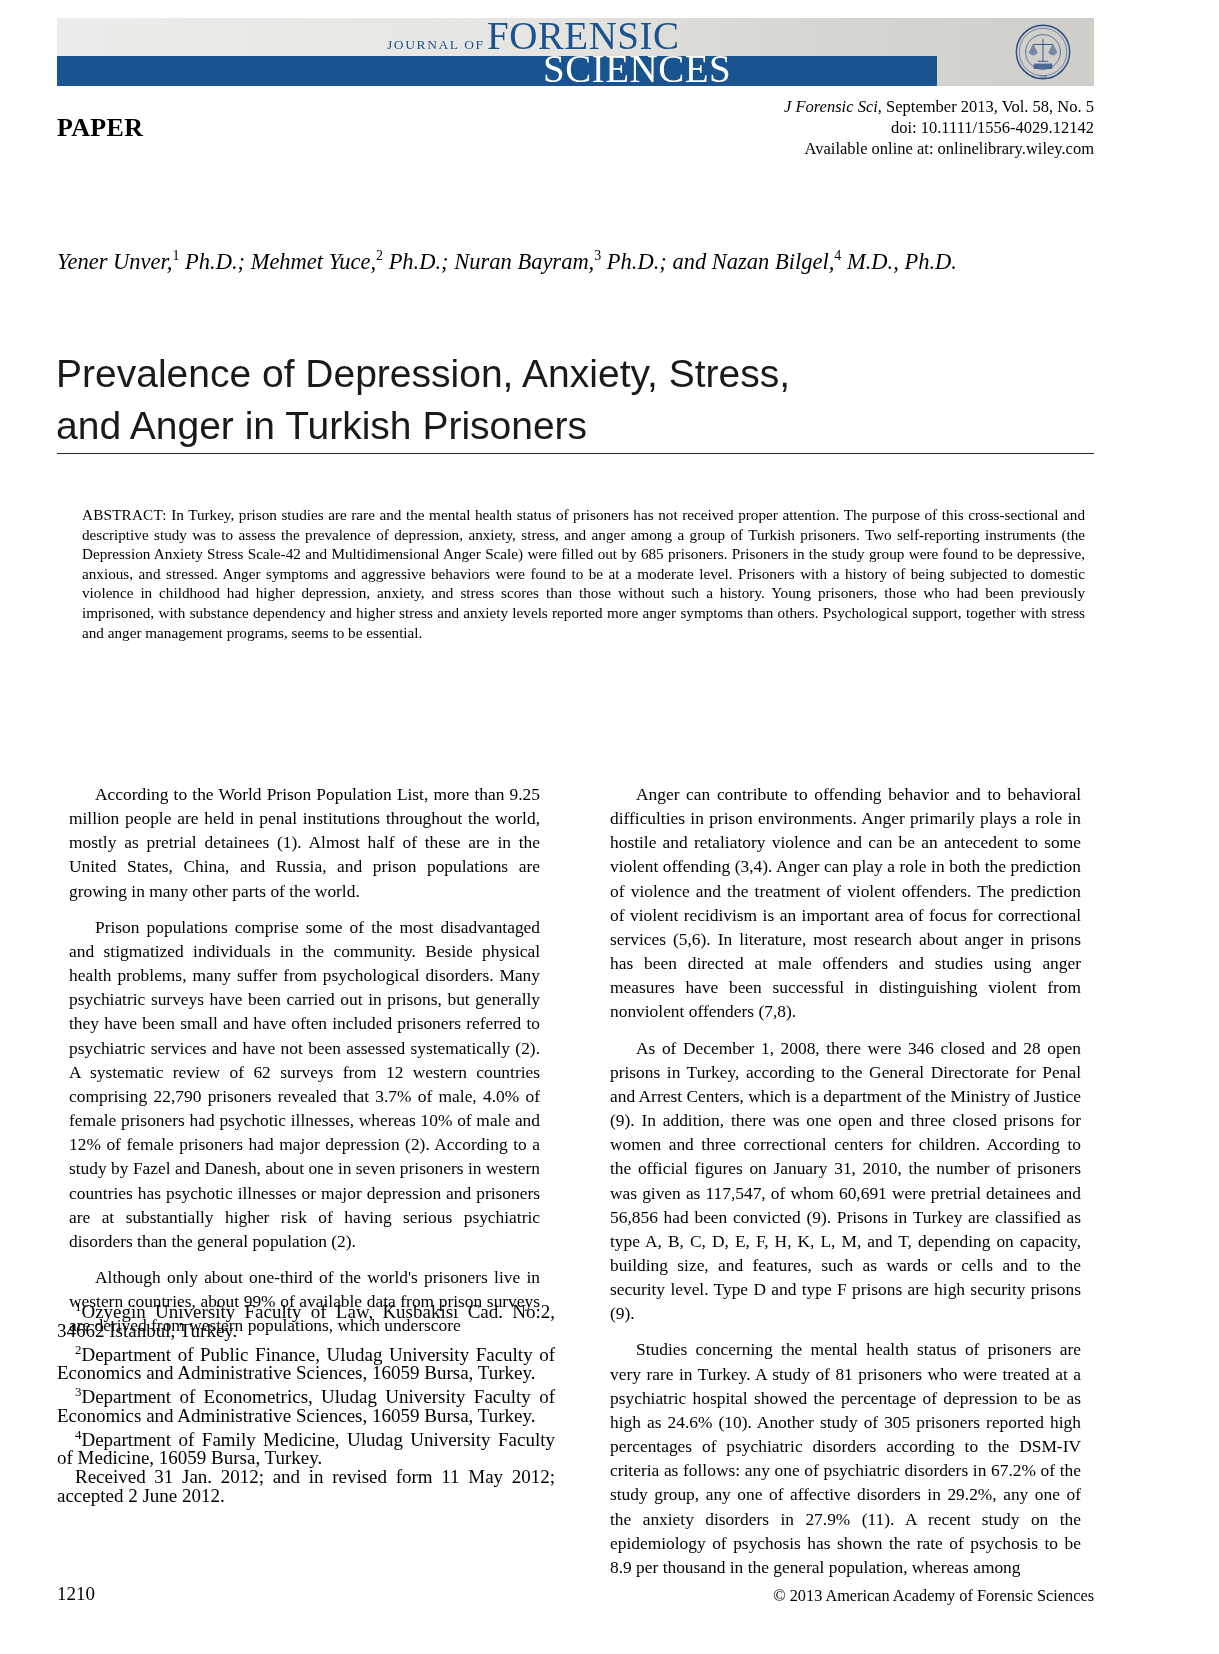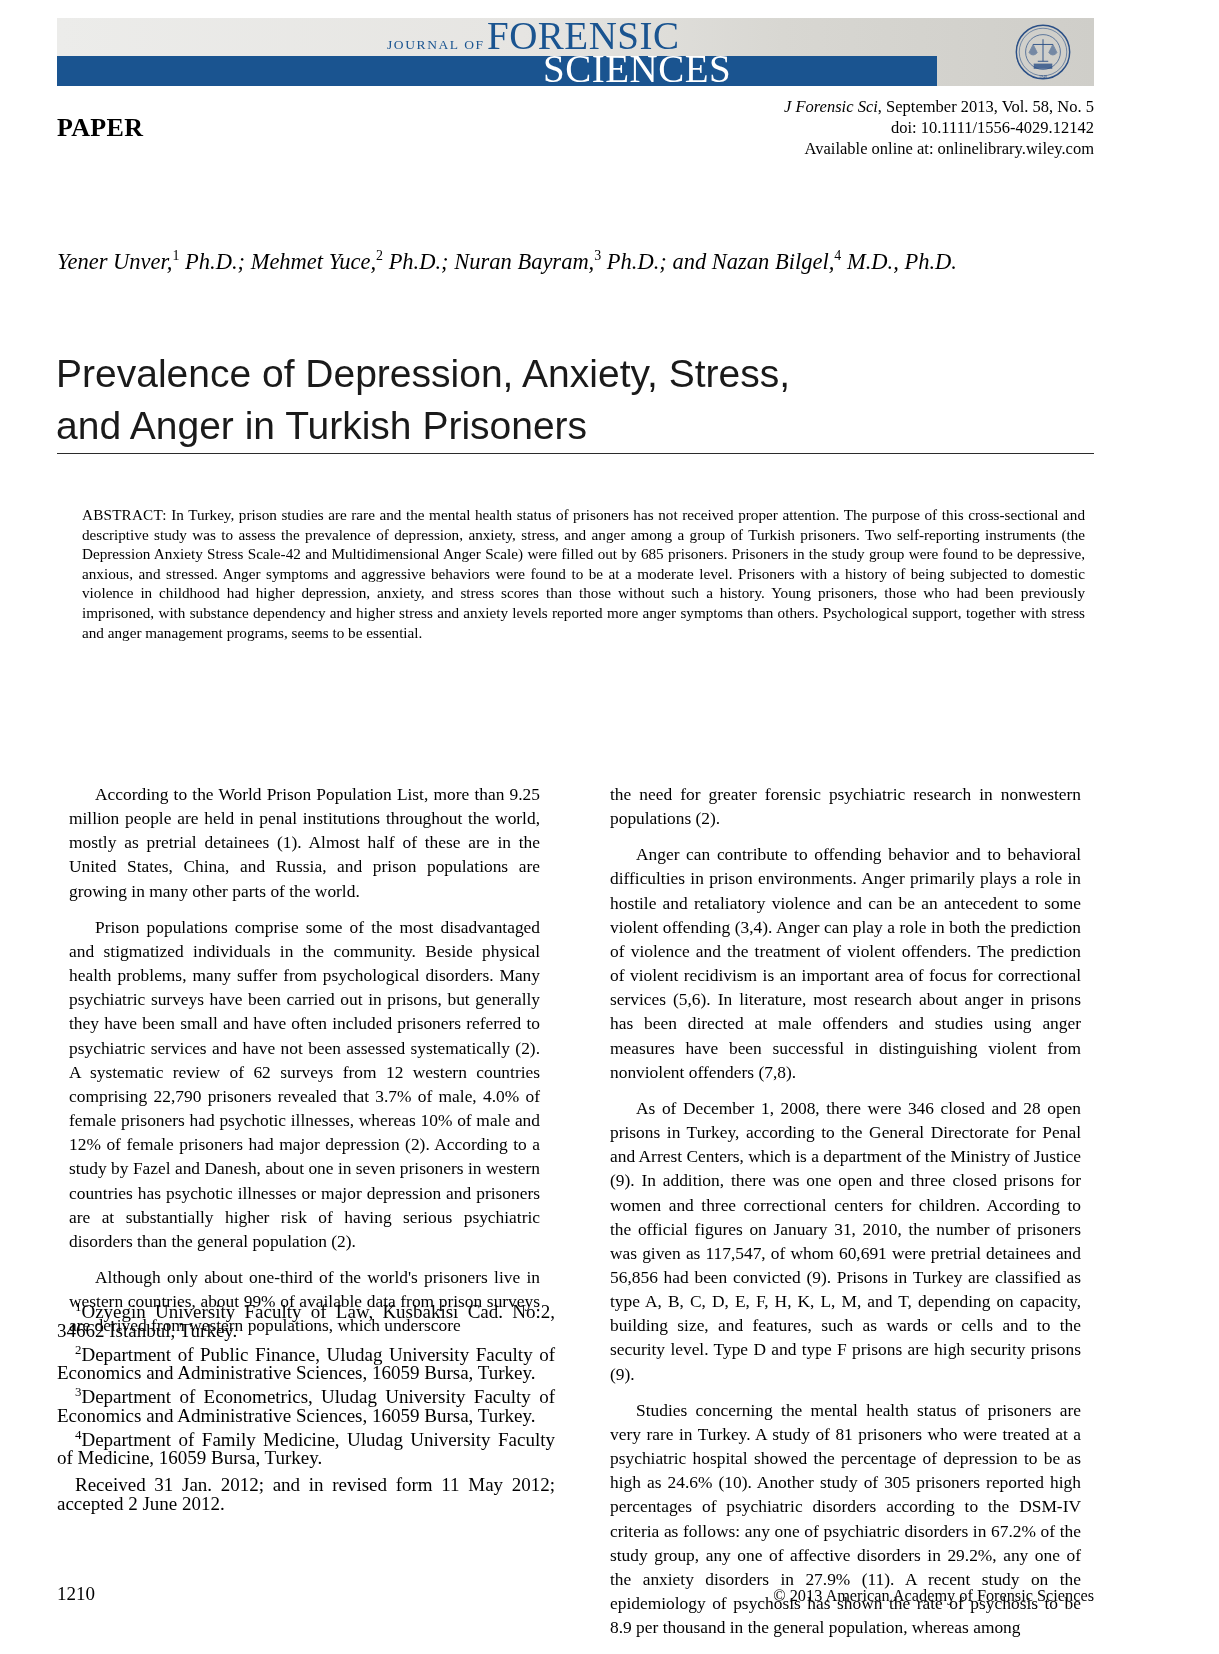--- a/index.html
+++ b/index.html
@@ -283,30 +283,29 @@
   </div>
 
 
   <div class="col col-left">
     <p>According to the World Prison Population List, more than 9.25 million people are held in penal institutions throughout the world, mostly as pretrial detainees (1). Almost half of these are in the United States, China, and Russia, and prison populations are growing in many other parts of the world.</p>
     <p>Prison populations comprise some of the most disadvantaged and stigmatized individuals in the community. Beside physical health problems, many suffer from psychological disorders. Many psychiatric surveys have been carried out in prisons, but generally they have been small and have often included prisoners referred to psychiatric services and have not been assessed systematically (2). A systematic review of 62 surveys from 12 western countries comprising 22,790 prisoners revealed that 3.7% of male, 4.0% of female prisoners had psychotic illnesses, whereas 10% of male and 12% of female prisoners had major depression (2). According to a study by Fazel and Danesh, about one in seven prisoners in western countries has psychotic illnesses or major depression and prisoners are at substantially higher risk of having serious psychiatric disorders than the general population (2).</p>
     <p>Although only about one-third of the world's prisoners live in western countries, about 99% of available data from prison surveys are derived from western populations, which underscore</p>
   </div>
 
   <div class="col col-right">
-    <p class="noindent">the need for greater forensic psychiatric research in nonwestern populations (2).</p>
     <p>Anger can contribute to offending behavior and to behavioral difficulties in prison environments. Anger primarily plays a role in hostile and retaliatory violence and can be an antecedent to some violent offending (3,4). Anger can play a role in both the prediction of violence and the treatment of violent offenders. The prediction of violent recidivism is an important area of focus for correctional services (5,6). In literature, most research about anger in prisons has been directed at male offenders and studies using anger measures have been successful in distinguishing violent from nonviolent offenders (7,8).</p>
     <p>As of December 1, 2008, there were 346 closed and 28 open prisons in Turkey, according to the General Directorate for Penal and Arrest Centers, which is a department of the Ministry of Justice (9). In addition, there was one open and three closed prisons for women and three correctional centers for children. According to the official figures on January 31, 2010, the number of prisoners was given as 117,547, of whom 60,691 were pretrial detainees and 56,856 had been convicted (9). Prisons in Turkey are classified as type A, B, C, D, E, F, H, K, L, M, and T, depending on capacity, building size, and features, such as wards or cells and to the security level. Type D and type F prisons are high security prisons (9).</p>
     <p>Studies concerning the mental health status of prisoners are very rare in Turkey. A study of 81 prisoners who were treated at a psychiatric hospital showed the percentage of depression to be as high as 24.6% (10). Another study of 305 prisoners reported high percentages of psychiatric disorders according to the DSM-IV criteria as follows: any one of psychiatric disorders in 67.2% of the study group, any one of affective disorders in 29.2%, any one of the anxiety disorders in 27.9% (11). A recent study on the epidemiology of psychosis has shown the rate of psychosis to be 8.9 per thousand in the general population, whereas among</p>
   </div>
 
   <div class="footnotes">
     <p><sup>1</sup><span>Ozyegin University Faculty of Law, Kusbakisi Cad. No:2, 34662 İstanbul, Turkey.</span></p>
     <p><sup>2</sup><span>Department of Public Finance, Uludag University Faculty of Economics and Administrative Sciences, 16059 Bursa, Turkey.</span></p>
     <p><sup>3</sup><span>Department of Econometrics, Uludag University Faculty of Economics and Administrative Sciences, 16059 Bursa, Turkey.</span></p>
     <p><sup>4</sup><span>Department of Family Medicine, Uludag University Faculty of Medicine, 16059 Bursa, Turkey.</span></p>
-    <p style="margin-top:8px;">Received 31 Jan. 2012; and in revised form 11 May 2012; accepted 2 June 2012.</p>
+    <p style="">Received 31 Jan. 2012; and in revised form 11 May 2012; accepted 2 June 2012.</p>
   </div>
 
   <div class="page-number">1210</div>
   <div class="copyright">© 2013 American Academy of Forensic Sciences</div>
 
 </div>
 
 </body></html>

